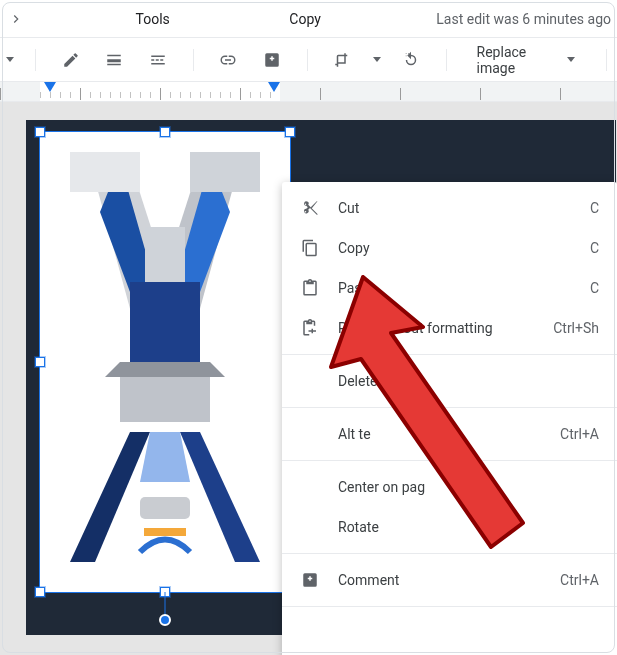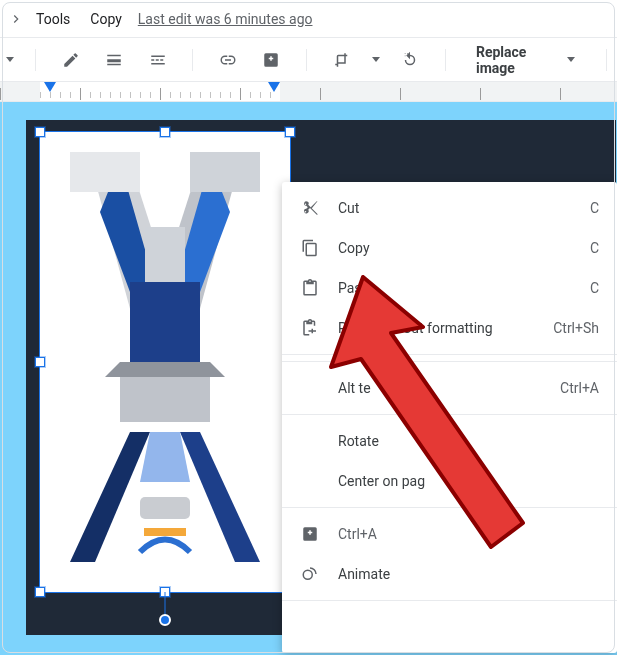--- a/index.html
+++ b/index.html
@@ -16,48 +16,47 @@
   }
 
   
   .menubar {
     display: flex;
     align-items: center;
     height: 38px;
     padding: 0 6px;
     border-bottom: 1px solid #e8eaed;
     color: #202124;
+    justify-content: space-between;
   }
   .menubar .item {
     padding: 6px 10px;
     border-radius: 4px;
     cursor: default;
   }
   .menubar .edit-info {
     margin-left: 6px;
     color: #5f6368;
-    text-decoration: underline;
   }
   .menu-caret-left {
     width: 20px;
     display: flex;
     justify-content: center;
     color: #5f6368;
   }
 
   
   .toolbar {
     display: flex;
     align-items: center;
     height: 44px;
     padding: 0 4px;
     border-bottom: 1px solid #e8eaed;
     gap: 14px;
     color: #5f6368;
-    font-weight: bold;
   }
   .tbtn {
     width: 32px;
     height: 32px;
     display: flex;
     align-items: center;
     justify-content: center;
     border-radius: 4px;
   }
   .tbtn svg { width: 18px; height: 18px; fill: #5f6368; }
@@ -82,21 +81,21 @@
     border-left:4px solid transparent;
     border-right:4px solid transparent;
     border-top:5px solid #5f6368;
     display:block;
   }
 
   
   .workspace {
     position: relative;
     height: calc(655px - 38px - 44px);
-    background:#7dd3fc;
+    background:#e5e5e5;
   }
   .ruler {
     height: 20px;
     background:
       linear-gradient(to bottom, #fff, #fff);
     border-bottom: 1px solid #e8eaed;
     position: relative;
     overflow:hidden;
   }
   .ruler::before, .ruler::after {
@@ -383,64 +382,60 @@
         <svg viewBox="0 0 24 24">
             <path d="M19 2h-4.18A3 3 0 0 0 9.18 2H5a2 2 0 0 0-2 2v16a2 2 0 0 0 2 2h6v-2H5V4h2v3h8V4h2v5h2V4a2 2 0 0 0-2-2zm-7 0a1 1 0 1 1-1 1 1 1 0 0 1 1-1zm8 13h-4v-2h-2v2h-4v2h4v2h2v-2h4z" fill="#5f6368"></path>
           </svg>
       </span>
       <span class="ctxlabel">Paste without formatting</span>
       <span class="ctxshort">Ctrl+Sh</span>
     </div>
 
     <div class="ctxsep"></div>
 
+    <div class="ctxitem">
+      <span class="ctxicon"></span>
+      <span class="ctxlabel">Delete</span>
+      <span class="ctxshort"></span>
+    </div>
 
     <div class="ctxsep"></div>
 
     <div class="ctxitem">
       <span class="ctxicon"></span>
       <span class="ctxlabel">Alt te</span>
       <span class="ctxshort">Ctrl+A</span>
     </div>
 
     <div class="ctxsep"></div>
 
     <div class="ctxitem">
       <span class="ctxicon"></span>
+      <span class="ctxlabel">Center on pag</span>
+      <span class="ctxshort"></span>
+    </div>
+
+    <div class="ctxitem">
+      <span class="ctxicon"></span>
       <span class="ctxlabel">Rotate</span>
-      <span class="ctxshort"></span>
-    </div>
-
-    <div class="ctxitem">
-      <span class="ctxicon"></span>
-      <span class="ctxlabel">Center on pag</span>
       <span class="ctxshort"></span>
     </div>
 
     <div class="ctxsep"></div>
 
     <div class="ctxitem">
       <span class="ctxicon">
         <svg viewBox="0 0 24 24">
             <path d="M19 3H5a2 2 0 0 0-2 2v14a2 2 0 0 0 2 2h14a2 2 0 0 0 2-2V5a2 2 0 0 0-2-2zm-6 10h-2v-2H9V9h2V7h2v2h2v2h-2v2z"></path>
           </svg>
       </span>
+      <span class="ctxlabel">Comment</span>
       <span class="ctxshort">Ctrl+A</span>
     </div>
 
-    <div class="ctxitem">
-      <span class="ctxicon">
-        <svg viewBox="0 0 24 24">
-            <circle cx="9" cy="13" r="6" fill="none" stroke="#5f6368" stroke-width="2"></circle>
-            <path d="M12 4a8 8 0 0 1 8 8" fill="none" stroke="#5f6368" stroke-width="2"></path>
-          </svg>
-      </span>
-      <span class="ctxlabel">Animate</span>
-      <span class="ctxshort"></span>
-    </div>
 
     <div class="ctxsep"></div>
 
     <div class="ctxitem">
 
       <span class="ctxshort"></span>
     </div>
   </div>
 
   <svg class="annot-arrow" viewBox="0 0 210 290">

